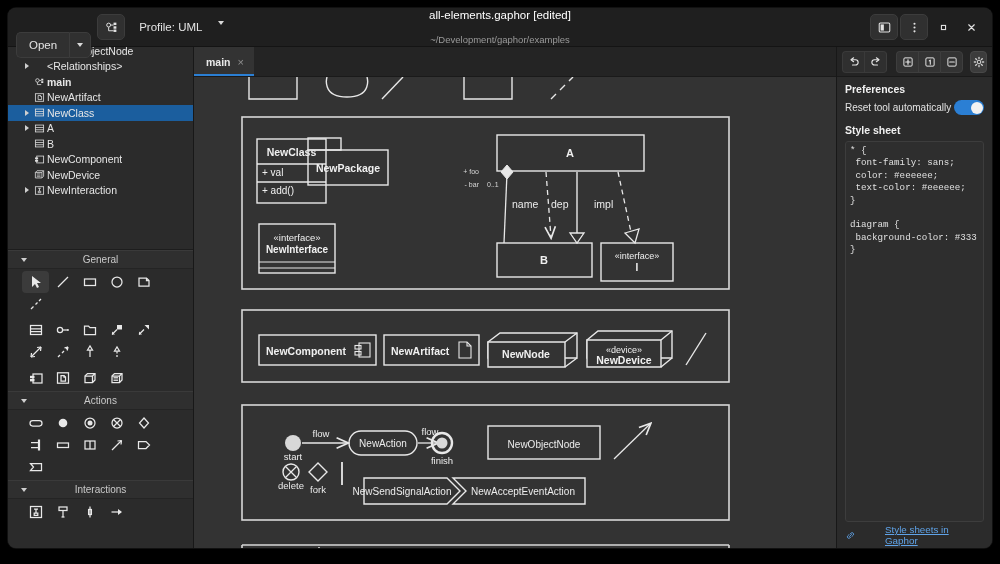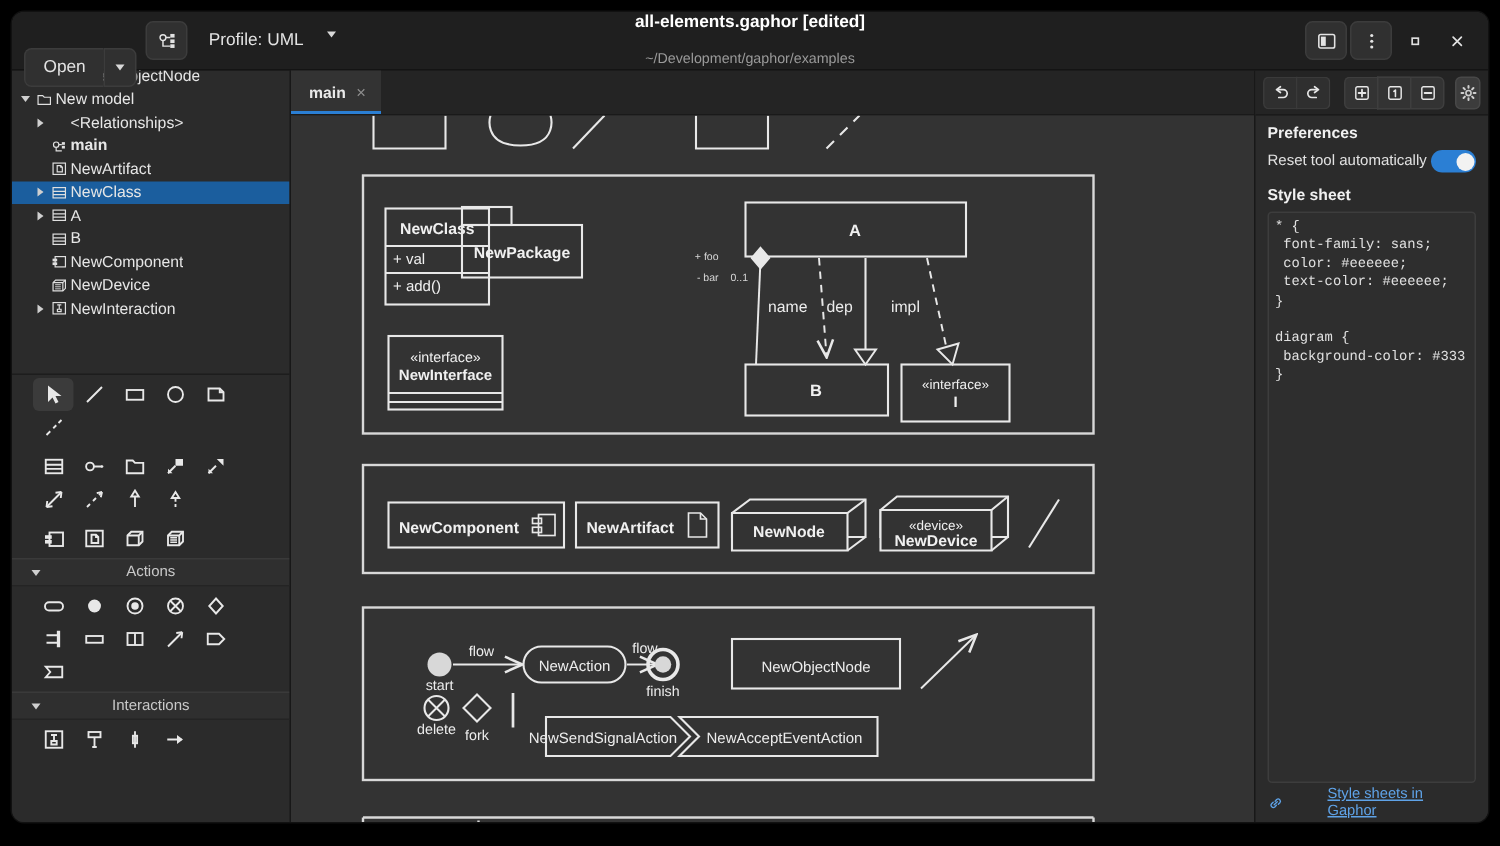--- a/index.html
+++ b/index.html
@@ -67,21 +67,21 @@
   .profile-label {
     color: #e3e3e3; font-size: 11.5px; margin-left: 8px;
     display: flex; align-items: flex-start; gap: 16px;
   }
   .title-block {
     position: absolute; left: 0; right: 0; top: 0; bottom: 0;
     display: flex; flex-direction: column;
     align-items: center; justify-content: center;
     pointer-events: none;
   }
-  .title-main { color: #ffffff; font-size: 11.5px; font-weight: bold; line-height: 14px;}
+  .title-main { color: #ffffff; font-size: 11.5px; font-weight: normal; line-height: 14px;}
   .title-sub { color: #9a9a9a; font-size: 9.5px; line-height: 12px; margin-top: 12px; }
 
   .caret { width:0;height:0;border-left:3.5px solid transparent;border-right:3.5px solid transparent;border-top:4.5px solid #d8d8d8;display:inline-block;}
 
   
   .body { flex: 1; display: flex; min-height: 0; }
 
   
   .left {
     width: 185px; min-width: 185px;
@@ -290,31 +290,20 @@
           <div class="trow" style="margin-top: -4px;">
             <div class="twist" style="margin-left: 24px;"></div>
             <div class="ticon">
               <svg width="11" height="11" viewBox="0 0 16 16">
                 <path d="M3 2 V10 H13 V2" stroke="#e0e0e0" stroke-width="1.15" fill="none"></path>
               </svg>
             </div>
             <div class="tlabel">NewObjectNode</div>
           </div>
           <div class="trow">
-            <div class="twist" style="margin-left: 4px;">
-              <div class="tri-d"></div>
-            </div>
-            <div class="ticon">
-              <svg width="11" height="11" viewBox="0 0 16 16">
-                <path d="M2 12.5 V4 H6.5 L8 5.6 H14 V12.5 z" stroke="#e0e0e0" stroke-width="1.15" fill="none"></path>
-              </svg>
-            </div>
-            <div class="tlabel">New model</div>
-          </div>
-          <div class="trow">
             <div class="twist" style="margin-left: 14px;">
               <div class="tri-r"></div>
             </div>
             <div class="ticon"></div>
             <div class="tlabel">&lt;Relationships&gt;</div>
           </div>
           <div class="trow">
             <div class="twist" style="margin-left: 14px;"></div>
             <div class="ticon">
               <svg width="11" height="11" viewBox="0 0 16 16">
@@ -401,20 +390,24 @@
             <div class="ticon">
               <svg width="11" height="11" viewBox="0 0 16 16">
                 <rect x="2" y="2.5" width="12" height="11" stroke="#e0e0e0" stroke-width="1.15" fill="none"></rect>
                 <path d="M8 4.8 V9 M6 4.8 H10 M6.2 9 H9.8 V11.2 H6.2 z" stroke="#e0e0e0" stroke-width="1.15" fill="none"></path>
               </svg>
             </div>
             <div class="tlabel">NewInteraction</div>
           </div>
         </div>
       <div class="toolbox" id="toolbox">
+          <div class="tb-head">
+            <div class="tri-d"></div>
+            <div class="tb-title">General</div>
+          </div>
           <div class="tb-grid">
             <div class="tool active">
               <svg width="16" height="16" viewBox="0 0 16 16">
                 <path d="M4 2 L4 13 L7 10 L9 14 L11 13 L9 9 L13 9 z" fill="#e8e8e8"></path>
               </svg>
             </div>
             <div class="tool">
               <svg width="16" height="16" viewBox="0 0 16 16">
                 <path d="M3 13 L13 3" stroke="#e8e8e8" stroke-width="1.25" fill="none"></path>
               </svg>

